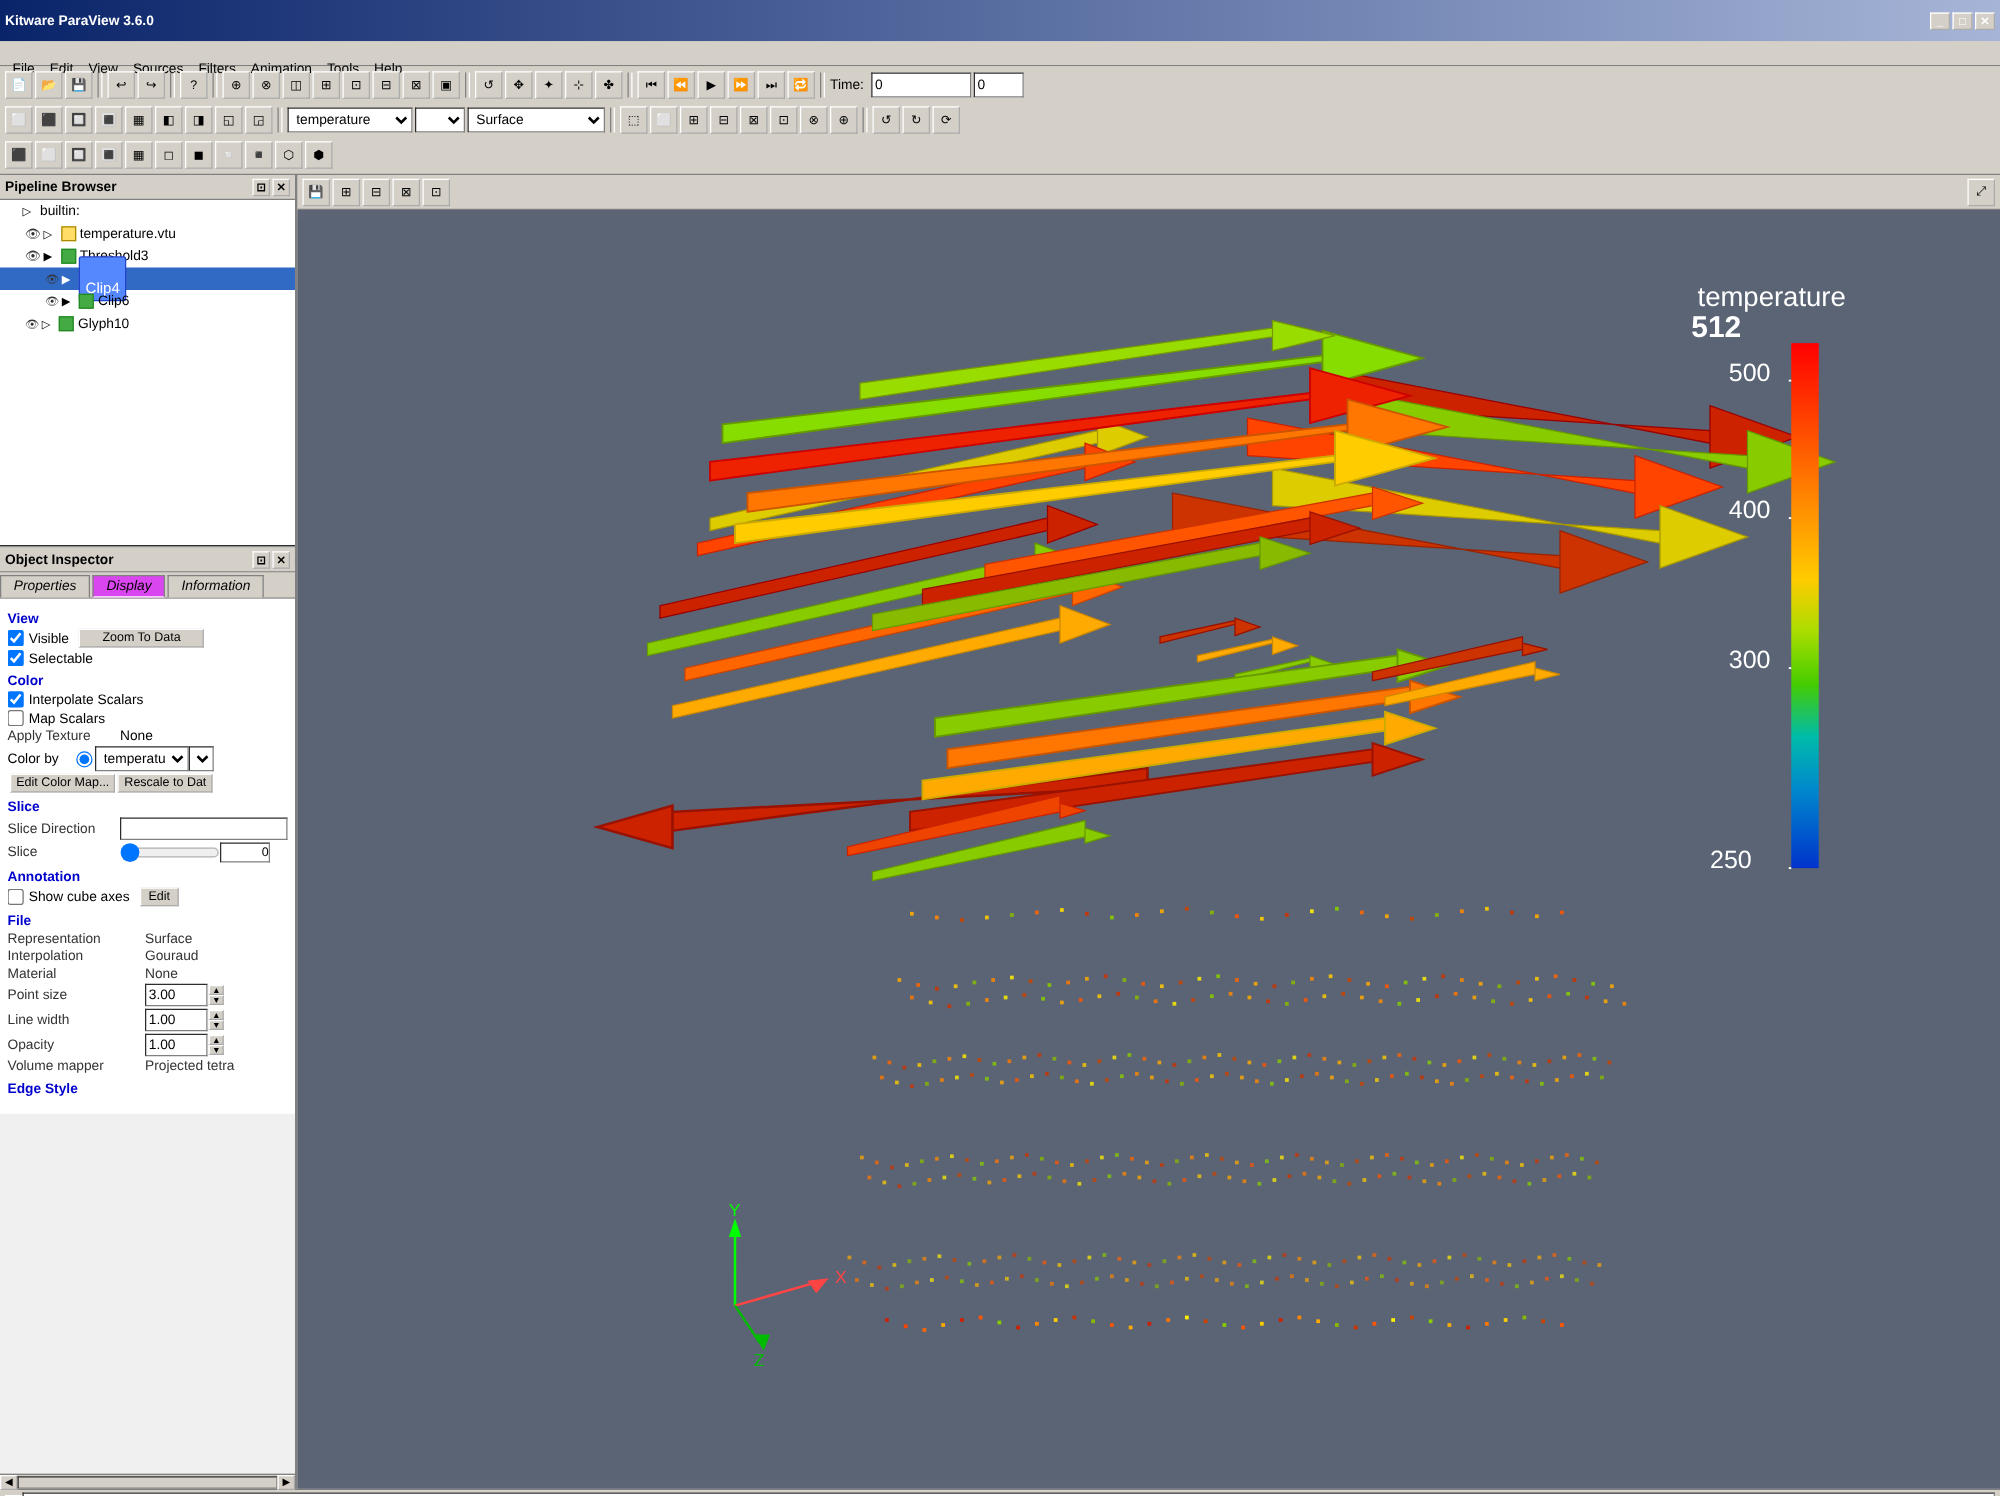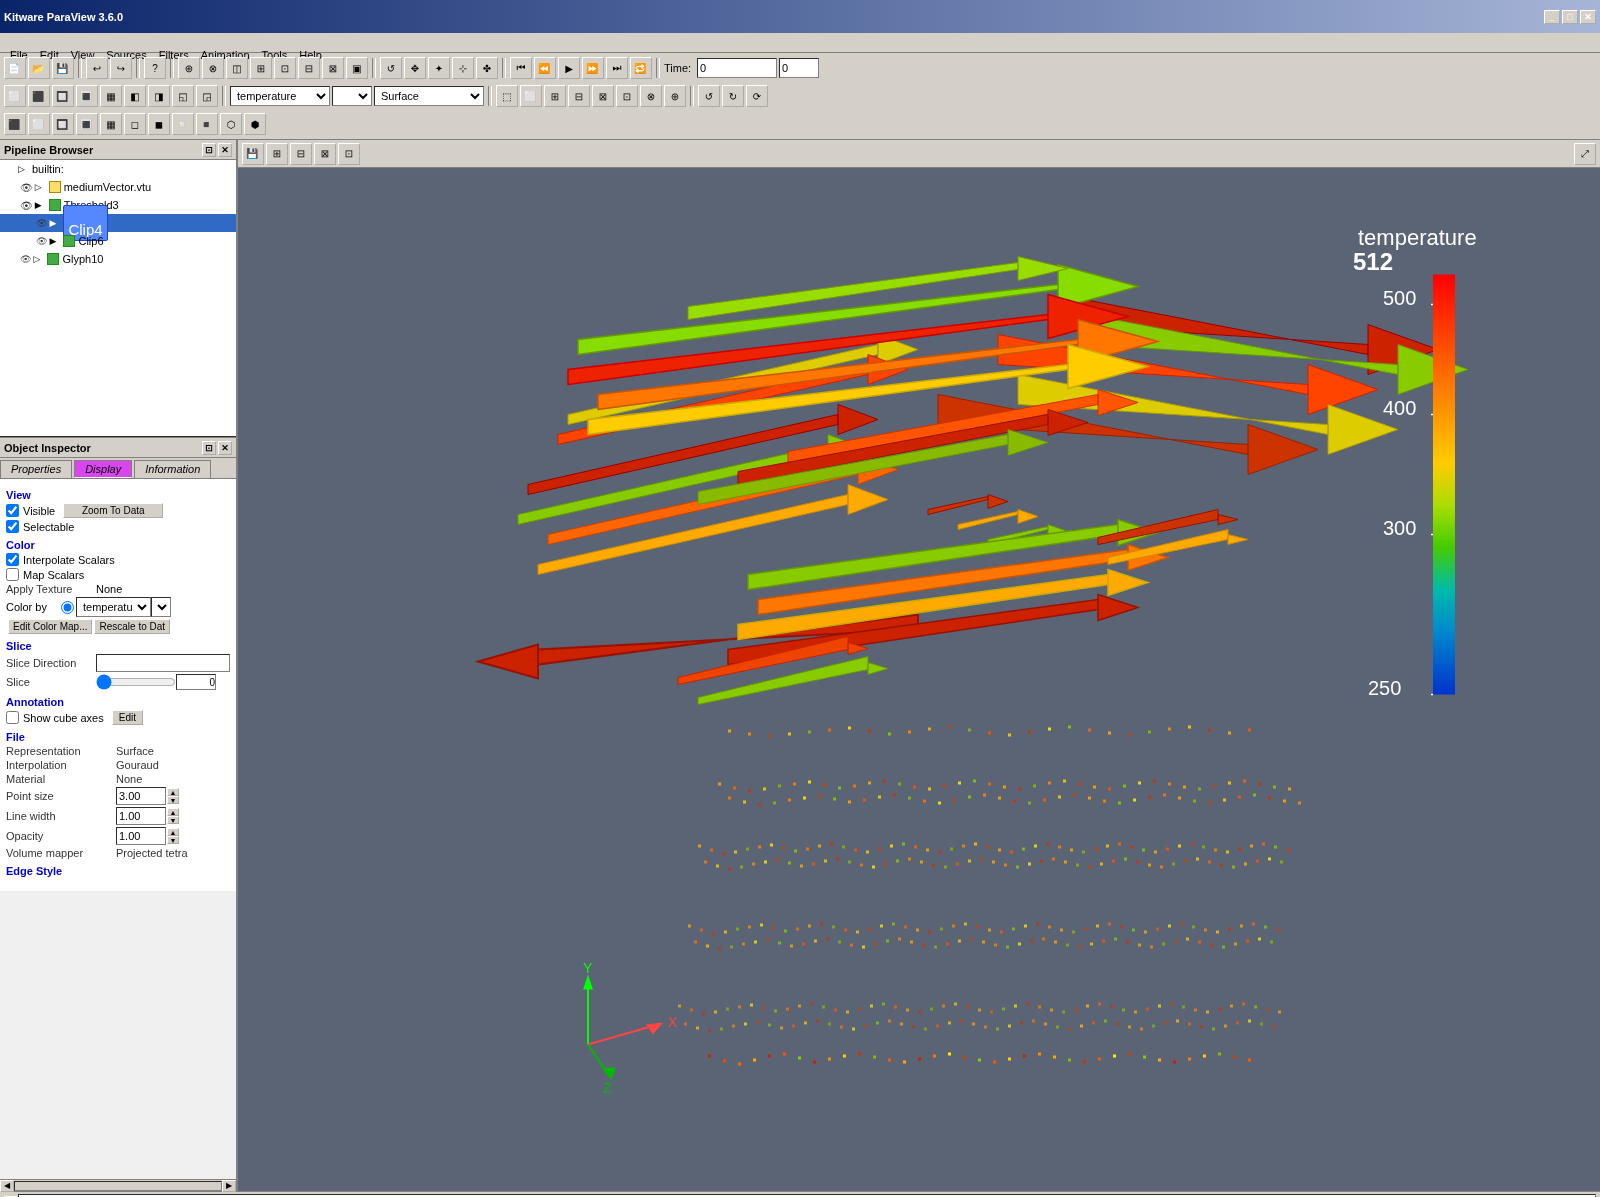--- a/index.html
+++ b/index.html
@@ -381,34 +381,34 @@
       <div class="pb-item">
         <span style="width:14px;display:inline-block;"></span>
         <span style="width:14px;display:inline-block;font-size:9px;">▷</span>
         <span>builtin:</span>
       </div>
 
       <div class="pb-item indent-1">
         <span class="eye-icon icon-eye">👁</span>
         <span style="width:14px;display:inline-block;font-size:9px;">▷</span>
         <span style="display:inline-block;width:12px;height:12px;background:#ffdd66;border:1px solid #aa8800;margin-right:3px;font-size:8px;"></span>
-        <span>mediumVector.vtu</span>
+        <span>temperature.vtu</span>
       </div>
 
       <div class="pb-item indent-1">
         <span class="eye-icon icon-eye">👁</span>
         <span style="width:14px;display:inline-block;font-size:9px;">▶</span>
         <span style="display:inline-block;width:12px;height:12px;background:#44aa44;border:1px solid #228822;margin-right:3px;"></span>
         <span>Threshold3</span>
       </div>
 
       <div class="pb-item indent-2 selected">
         <span class="eye-icon">👁</span>
         <span style="width:14px;display:inline-block;font-size:9px;color:white;">▶</span>
-        <span style="display:inline-block;padding:17px 4px;height:14px;background:#5588ff;border:1px solid #2244cc;border-radius:2px;font-size:15px;color:white;line-height:14px;margin-right:3px;">Clip4</span>
+        <span style="display:inline-block;padding:17px 4px;height:14px;background:#5588ff;border:1px solid #2244cc;border-radius:2px;font-size:12px;color:white;line-height:14px;margin-right:3px;">Clip4</span>
       </div>
 
       <div class="pb-item indent-2">
         <span class="eye-icon">👁</span>
         <span style="width:14px;display:inline-block;font-size:9px;">▶</span>
         <span style="display:inline-block;width:12px;height:12px;background:#44aa44;border:1px solid #228822;margin-right:3px;"></span>
         <span>Clip6</span>
       </div>
 
       <div class="pb-item indent-1">

